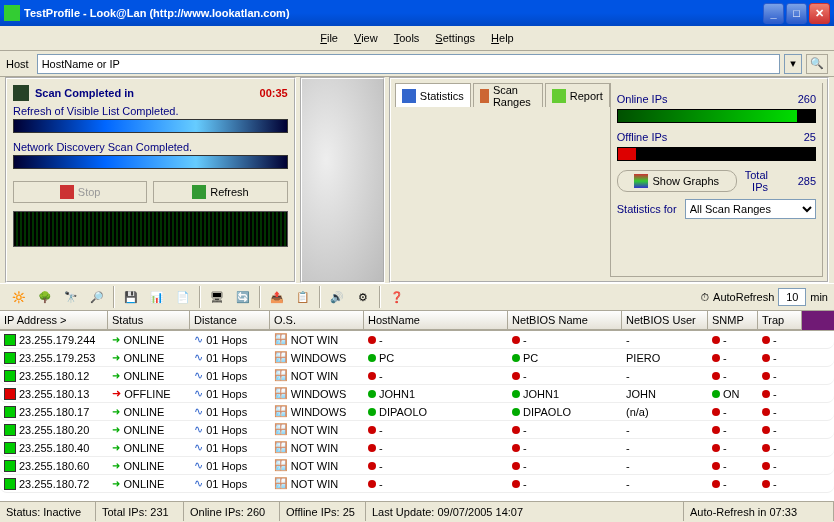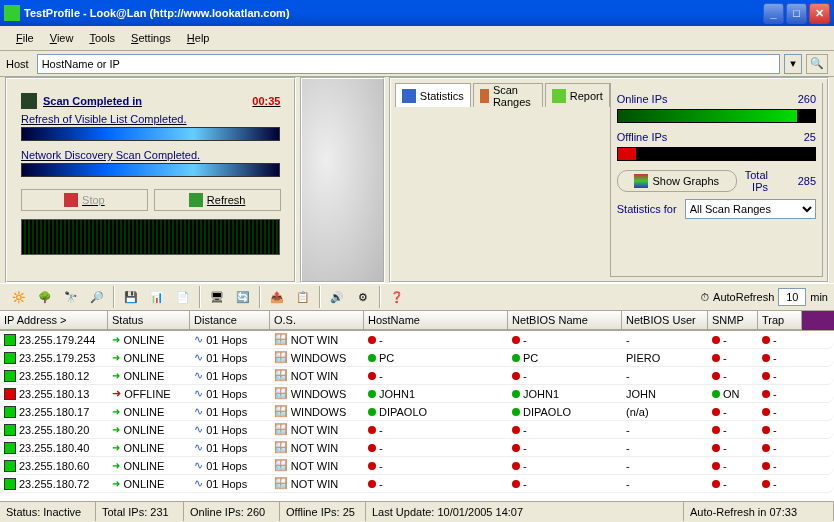--- a/index.html
+++ b/index.html
@@ -3,30 +3,30 @@
 <meta charset="utf-8">
 <style>
 * { box-sizing: border-box; margin: 0; padding: 0; font-family: Tahoma, sans-serif; font-size: 11px; }
 body { background: #ece9d8; width: 834px; height: 522px; overflow: hidden; }
 .titlebar { height: 26px; background: linear-gradient(to bottom, #0054e3, #0054e3 50%, #0047c4); display: flex; align-items: center; padding: 0 4px; }
 .titlebar-icon { width: 16px; height: 16px; background: #3c3; margin-right: 4px; }
 .titlebar-text { color: #fff; font-weight: bold; flex: 1; }
 .win-btns { display: flex; gap: 2px; }
 .win-btn { width: 21px; height: 21px; background: linear-gradient(#7ba2e7,#2c5ccb); border: 1px solid #2c5ccb; border-radius: 3px; color: #fff; display: flex; align-items: center; justify-content: center; font-weight: bold; }
 .win-close { background: linear-gradient(#f08070,#c33); border-color: #c33; }
-.menubar { height: 22px; background: #ece9d8; display: flex; align-items: center; padding: 12px 8px; border-bottom: 1px solid #aca899; }
+.menubar { height: 22px; background: #ece9d8; display: flex; align-items: center; padding: 12px 8px; border-bottom: 1px solid #aca899; justify-content: center; }
 .menu-item { padding: 2px 8px; cursor: default; }
 .menu-item u { text-decoration: underline; }
 .hostbar { height: 26px; display: flex; align-items: center; padding: 2px 6px; gap: 4px; border-bottom: 1px solid #aca899; }
 .hostbar label { margin-right: 4px; }
 .hostbar input { flex: 1; height: 20px; border: 1px solid #7f9db9; padding: 1px 4px; background: #fff; }
 .host-dd { width: 18px; height: 20px; background: #ece9d8; border: 1px solid #7f9db9; display: flex; align-items: center; justify-content: center; }
 .mag-btn { width: 22px; height: 20px; background: #ece9d8; border: 1px solid #aca899; display: flex; align-items: center; justify-content: center; }
 .panels { display: flex; height: 206px; padding: 0 5px; gap: 4px; }
-.panel-left { width: 368px; border: 2px groove #fff; padding: 14px; display: flex; flex-direction: column; text-decoration: underline; }
+.panel-left { width: 368px; border: 2px groove #fff; padding: 6px; display: flex; flex-direction: column; }
 .panel-mid { width: 108px; border: 2px groove #fff; background: #ddd; position: relative; overflow: hidden; }
 .panel-right { flex: 1; border: 2px groove #fff; padding: 4px; display: flex; flex-direction: row; }
 .scan-row { display: flex; align-items: center; margin-bottom: 4px; }
 .scan-ico { width: 16px; height: 16px; background: #274227; margin-right: 6px; }
 .scan-txt { color: #000080; font-weight: bold; flex: 1; }
 .scan-time { color: #c00; font-weight: bold; }
 .sub-txt { color: #000080; margin-bottom: 2px; }
 .bar { height: 14px; margin-bottom: 8px; border: 1px solid #333; }
 .bar-blue { background: linear-gradient(to right, #003, #0066ff, #66ccff, #003); }
 .btn-row { display: flex; gap: 6px; margin: 4px 0; }
@@ -324,15 +324,15 @@
       <div class="gc c-sn"><span class="dot dot-r"></span> -</div>
       <div class="gc c-tr"><span class="dot dot-r"></span> -</div>
     </div>
   </div>
 
 <div class="statusbar">
   <div class="sb-cell" style="width:96px">Status: Inactive</div>
   <div class="sb-cell" style="width:88px">Total IPs: 231</div>
   <div class="sb-cell" style="width:96px">Online IPs: 260</div>
   <div class="sb-cell" style="width:86px">Offline IPs: 25</div>
-  <div class="sb-cell" style="flex:1">Last Update: 10/01/2005 14:07</div>
+  <div class="sb-cell" style="flex:1">Last Update: 09/07/2005 14:07</div>
   <div class="sb-cell" style="width:150px">Auto-Refresh in 07:33</div>
 </div>
 
 </body></html>

